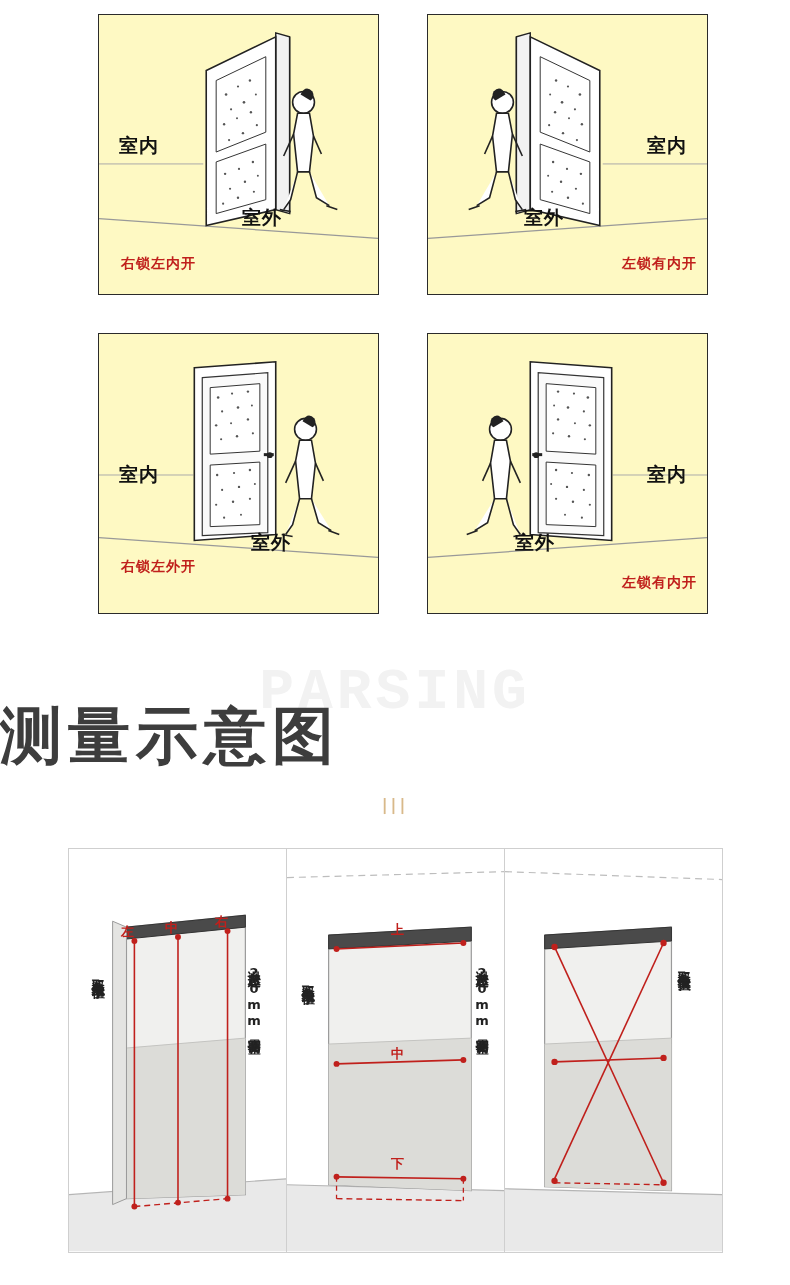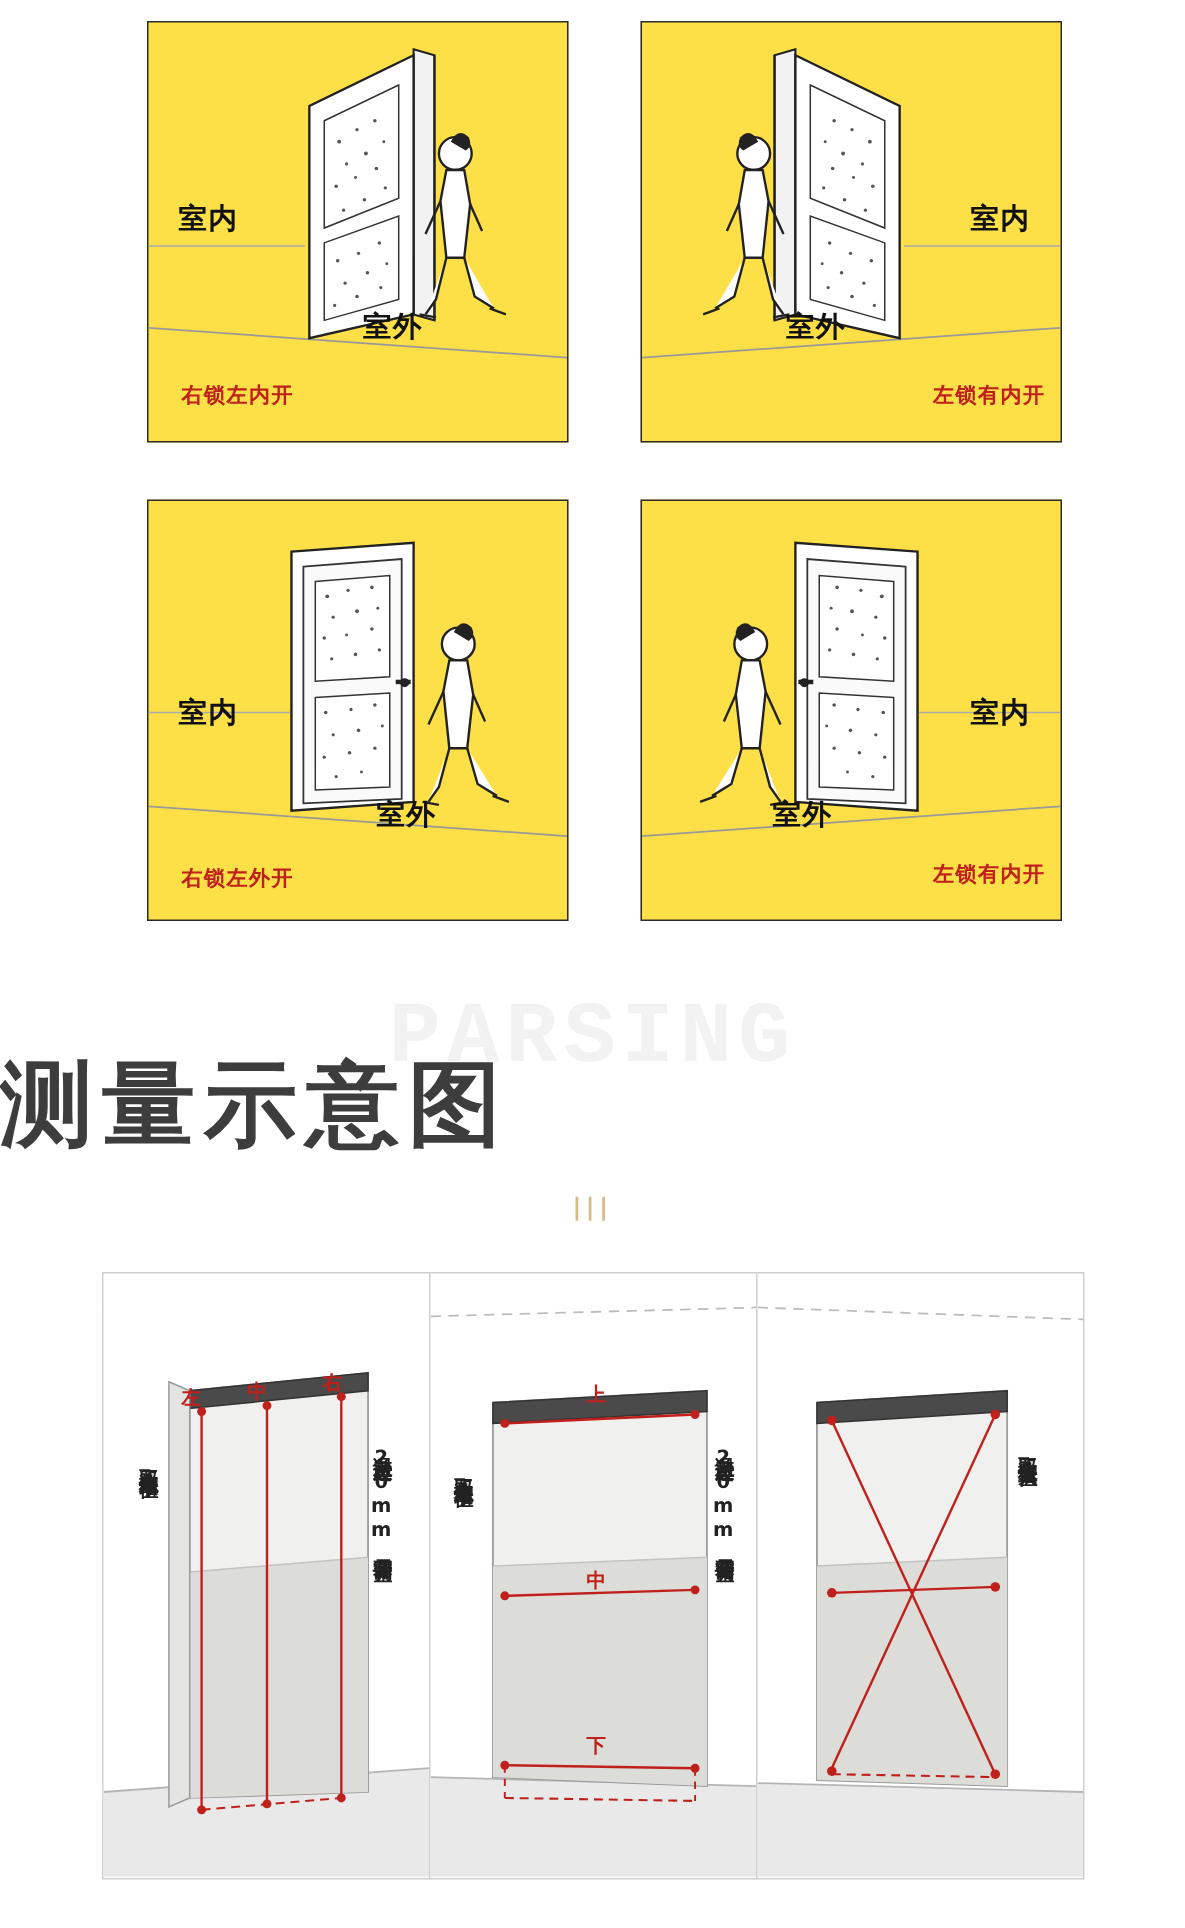--- a/index.html
+++ b/index.html
@@ -18,21 +18,21 @@
   
   .door-grid {
     position: absolute;
     left: 0; top: 0;
     width: 790px;
     height: 620px;
   }
   .door-panel {
     position: absolute;
     border: 1px solid #2b2b2b;
-    background: #fde047;
+    background: #fef9c3;
     box-sizing: border-box;
   }
   .panel-tl { left: 98px;  top: 14px;  width: 281px; height: 281px; }
   .panel-tr { left: 427px; top: 14px;  width: 281px; height: 281px; }
   .panel-bl { left: 98px;  top: 333px; width: 281px; height: 281px; }
   .panel-br { left: 427px; top: 333px; width: 281px; height: 281px; }
 
   .door-panel svg { display: block; width: 100%; height: 100%; }
 
   .lbl {
@@ -290,21 +290,21 @@
         <path d="M214 166 L221 190 L234 198"></path>
         <path d="M184 202 L195 204"></path>
         <path d="M231 198 L242 202"></path>
       </g>
       <g fill="#222">
         <path d="M205 88 q5 -10 12 -3 q3 6 -2 9 z"></path>
       </g>
     </svg>
     <div class="lbl" style="left:20px; top:128px;">室内</div>
     <div class="lbl" style="left:152px; top:196px;">室外</div>
-    <div class="lbl-red" style="left:22px; top:243px;">右锁左外开</div>
+    <div class="lbl-red" style="left:22px; top:224px;">右锁左外开</div>
   </div>
 
   <div class="door-panel panel-br">
     <svg viewBox="0 0 281 281" xmlns="http://www.w3.org/2000/svg">
       <g transform="translate(281,0) scale(-1,1)">
         <line x1="0" y1="205" x2="281" y2="225" stroke="#999" stroke-width="1.2"></line>
         <line x1="0" y1="142" x2="95" y2="142" stroke="#aaa" stroke-width="1"></line>
         <polygon points="96,34 178,28 178,202 96,208" fill="#ffffff" stroke="#222" stroke-width="1.6"></polygon>
         <polygon points="104,44 170,39 170,200 104,203" fill="#fafafa" stroke="#333" stroke-width="1.2"></polygon>
         <polygon points="112,54 162,50 162,118 112,121" fill="#ffffff" stroke="#333" stroke-width="1"></polygon>

